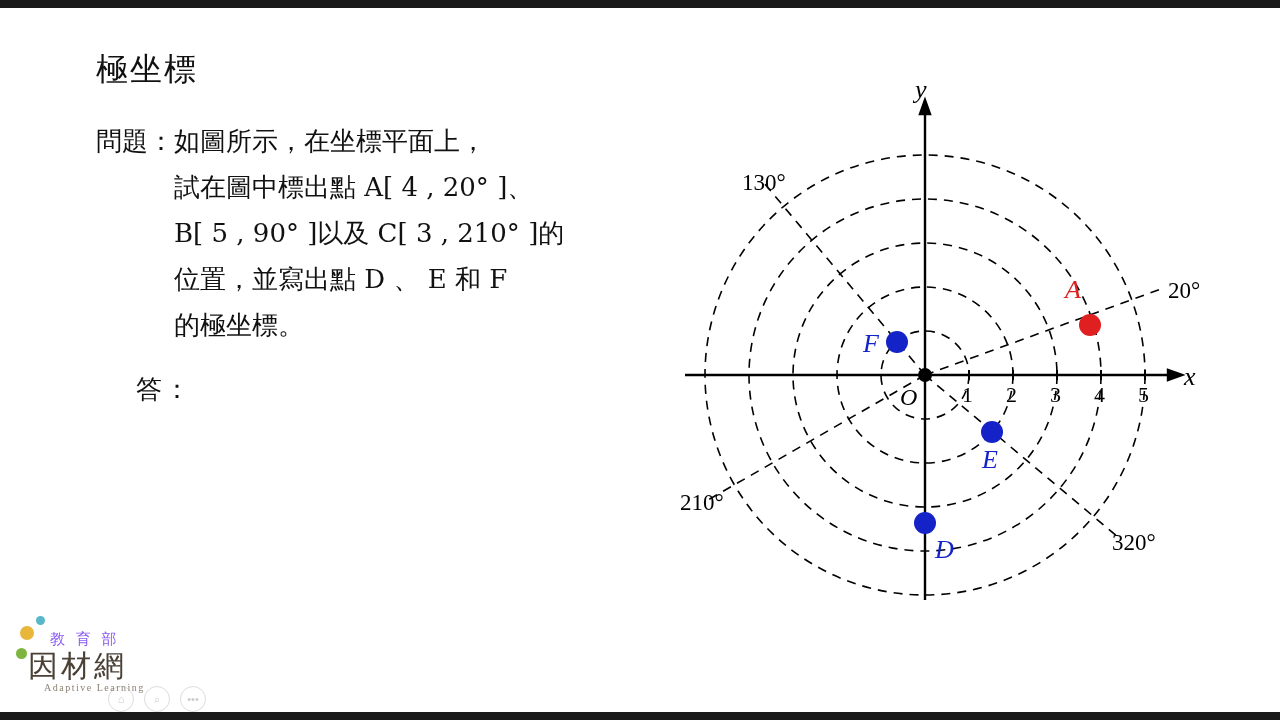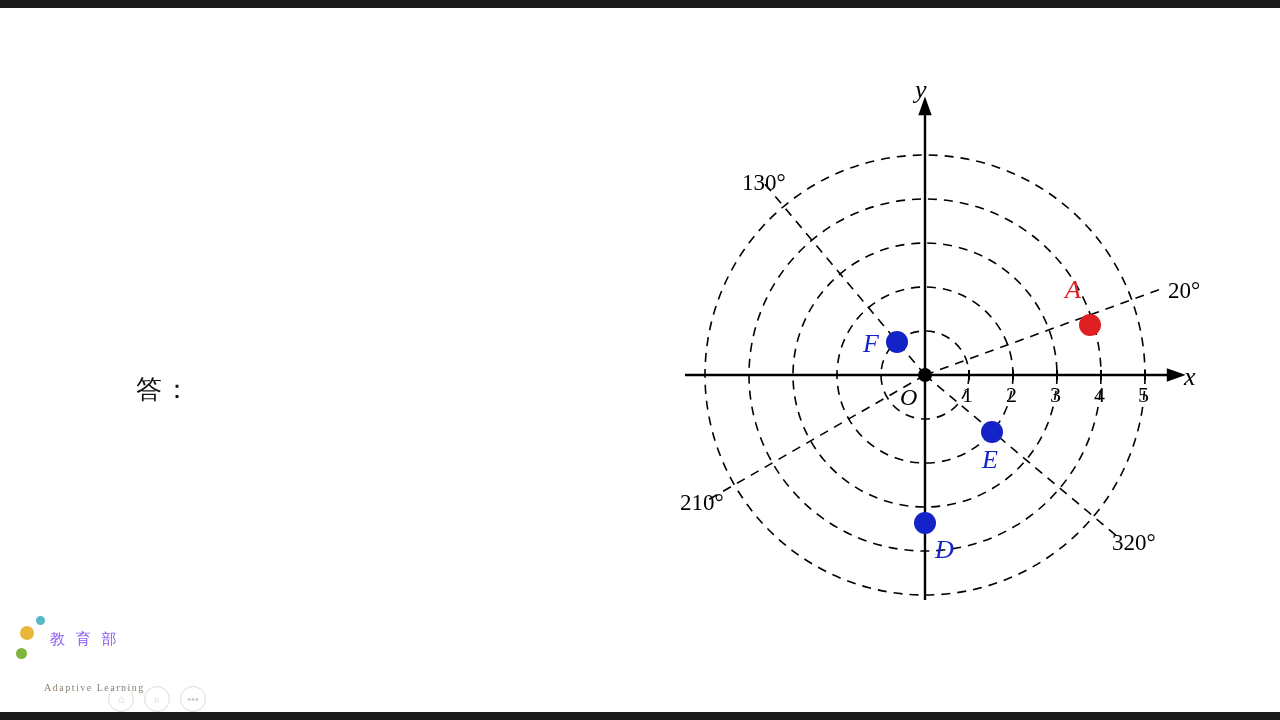--- a/index.html
+++ b/index.html
@@ -121,21 +121,29 @@
     font-family: "Liberation Sans", sans-serif;
   }
 </style>
 </head>
 <body>
 
 <div id="page">
   <div class="band-top"></div>
   <div class="band-bottom"></div>
 
-
+  <div class="title">極坐標</div>
+
+  <div class="prob-block">
+    <div class="prob-line">問題：如圖所示，在坐標平面上，</div>
+    <div class="prob-line">　　　試在圖中標出點 A[ 4 , 20° ]、</div>
+    <div class="prob-line">　　　B[ 5 , 90° ]以及 C[ 3 , 210° ]的</div>
+    <div class="prob-line">　　　位置，並寫出點 D 、 E 和 F</div>
+    <div class="prob-line">　　　的極坐標。</div>
+  </div>
 
   <div class="answer">答：</div>
 
   <div id="figure">
     <svg width="560" height="540" viewBox="0 0 560 540" xmlns="http://www.w3.org/2000/svg">
 
       <g fill="none" stroke="#000000" stroke-width="1.6" stroke-dasharray="9 7">
         <circle cx="265" cy="295" r="44"></circle>
         <circle cx="265" cy="295" r="88"></circle>
         <circle cx="265" cy="295" r="132"></circle>
@@ -196,20 +204,21 @@
       <text x="322" y="388" font-family="Liberation Serif, serif" font-style="italic" font-size="26" fill="#1423c8">E</text>
       <text x="275" y="478" font-family="Liberation Serif, serif" font-style="italic" font-size="26" fill="#1423c8">D</text>
     </svg>
   </div>
 
   <div class="logo">
     <div class="logo-dot" style="left:6px; top:16px; width:14px; height:14px; background:#e8b63a;"></div>
     <div class="logo-dot" style="left:2px; top:38px; width:11px; height:11px; background:#7db53f;"></div>
     <div class="logo-dot" style="left:22px; top:6px; width:9px; height:9px; background:#58b7c9;"></div>
     <div class="logo-text-small">教 育 部</div>
+    <div class="logo-text-big">因材網</div>
     <div class="logo-text-en">Adaptive Learning</div>
   </div>
 
   <div class="controls">
     <div class="ctl">⌂</div>
     <div class="ctl">⌕</div>
     <div class="ctl">•••</div>
   </div>
 </div>
 

